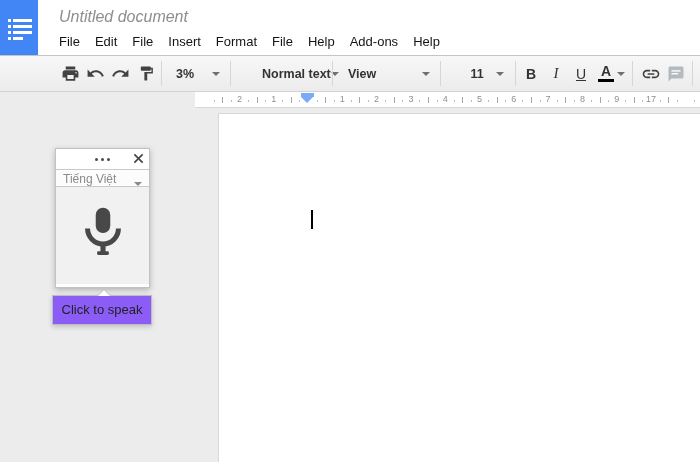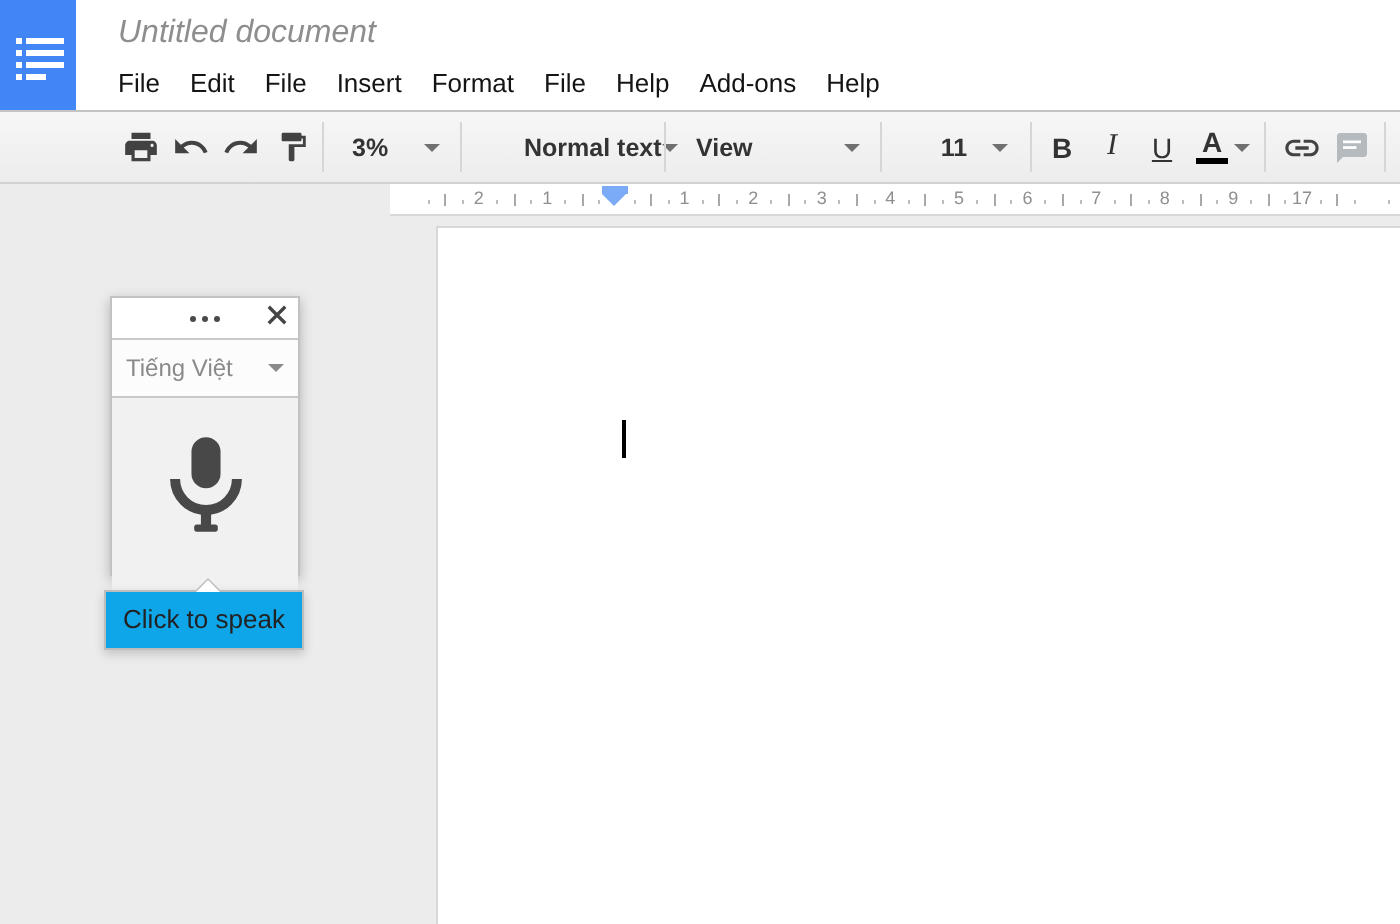--- a/index.html
+++ b/index.html
@@ -49,26 +49,26 @@
   .page{position:absolute;left:218px;top:5px;width:482px;height:349px;background:#fff;
     border-left:1px solid #d8d8d8;border-top:1px solid #d8d8d8;box-sizing:border-box;cursor:text;}
   .caret{position:absolute;left:92px;top:96px;width:2px;height:19px;background:#000;}
   
   .voice-panel{position:absolute;left:55px;top:148px;width:95px;height:140px;background:#fff;
     border:1px solid #c2c2c2;box-sizing:border-box;box-shadow:0 2px 6px rgba(0,0,0,.25);}
   .vp-header{height:20px;position:relative;display:flex;align-items:center;justify-content:center;background:#fff;}
   .vp-dots{display:flex;gap:3px;cursor:pointer;padding:4px;}
   .vp-dot{width:3px;height:3px;border-radius:50%;background:#4a4a4a;}
   .vp-close{position:absolute;right:4px;top:3px;width:14px;height:14px;display:flex;align-items:center;justify-content:center;cursor:pointer;}
-  .vp-lang{height:30px;border-top:1px solid #c9c9c9;border-bottom:1px solid #c9c9c9;background:#fcfcfc;
-    display:flex;align-items:center;padding:0 7px;box-sizing:border-box;cursor:pointer;}
+  .vp-lang{height:18px;border-top:1px solid #c9c9c9;border-bottom:1px solid #c9c9c9;background:#fcfcfc;
+    display:flex;align-items:flex-end;padding:0 7px;box-sizing:border-box;cursor:pointer;}
   .vp-lang-label{font-size:12px;color:#8a8a8a;flex:1;white-space:nowrap;overflow:hidden;}
   .vp-body{height:97px;background:#f1f1f1;display:flex;align-items:center;justify-content:center;cursor:pointer;}
   
-  .tooltip{position:absolute;left:52px;top:295px;width:100px;height:30px;background:#0ea5e9;
+  .tooltip{position:absolute;left:52px;top:295px;width:100px;height:30px;background:#8b5cf6;
     border:1px solid #bdbdbd;box-sizing:border-box;box-shadow:0 2px 5px rgba(0,0,0,.18);}
   .tooltip-text{display:block;text-align:center;line-height:28px;font-size:13px;color:#222;white-space:nowrap;}
   .notch-out{position:absolute;left:44px;top:-7px;width:0;height:0;
     border-left:7px solid transparent;border-right:7px solid transparent;border-bottom:7px solid #bdbdbd;}
   .notch-in{position:absolute;left:45px;top:-6px;width:0;height:0;
     border-left:6px solid transparent;border-right:6px solid transparent;border-bottom:6px solid #fff;}
 </style>
 </head>
 <body>
 

